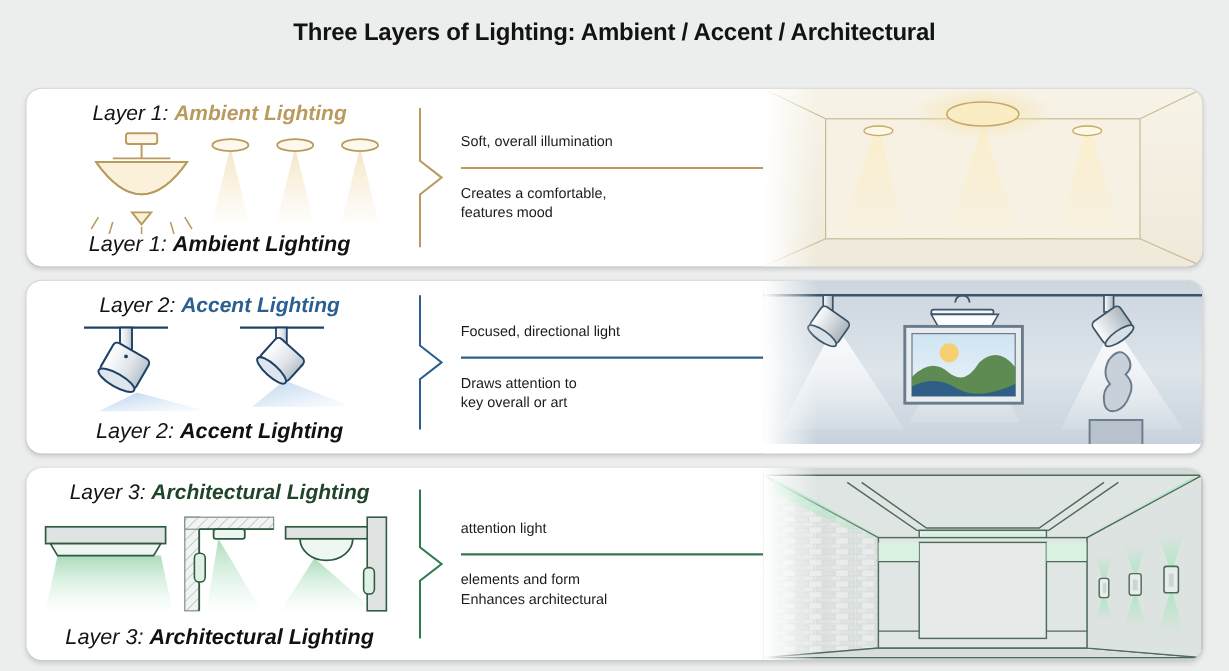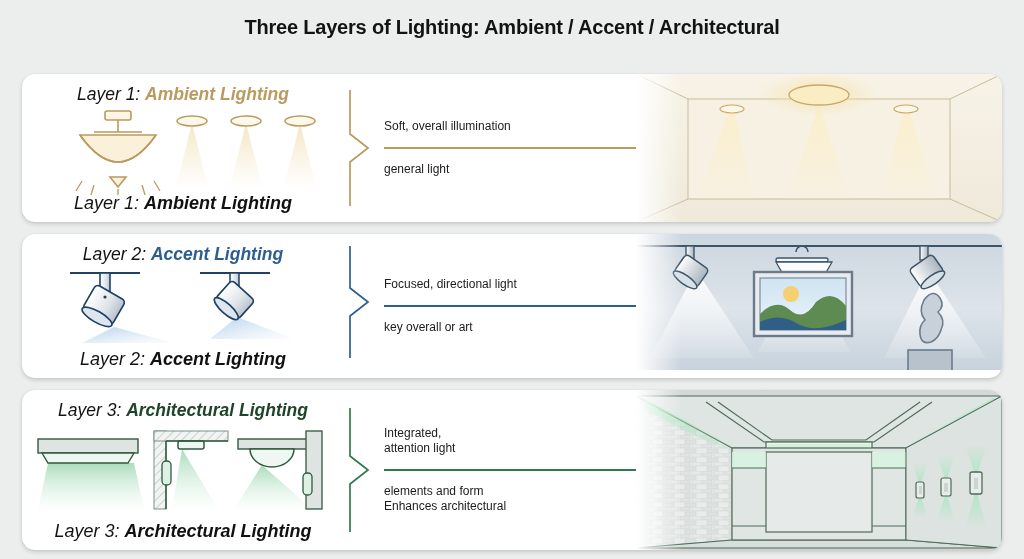--- a/index.html
+++ b/index.html
@@ -189,21 +189,22 @@
 
     <div class="col-text">
       <div class="txt txt-top">Soft, overall illumination</div>
       <div class="arrow-wrap">
         <svg width="290" height="14" viewBox="0 0 290 14">
           <line x1="0" y1="7" x2="277" y2="7" stroke="#b99a5f" stroke-width="1.8"></line>
           <polyline points="268,0 284,7 268,14" fill="none" stroke="#b99a5f" stroke-width="1.8"></polyline>
         </svg>
       </div>
       <div class="txt txt-bottom">
-        <div>general light</div>
+        <div>Creates a comfortable,</div>
+        <div>features mood</div>
       </div>
     </div>
 
     <div class="col-scene">
       <svg width="366" height="148" viewBox="0 0 366 148">
         <defs>
           <linearGradient id="wallG" x1="0" y1="0" x2="0" y2="1">
             <stop offset="0%" stop-color="#f7f3e7"></stop>
             <stop offset="100%" stop-color="#efe9da"></stop>
           </linearGradient>
@@ -296,20 +297,21 @@
 
     <div class="col-text">
       <div class="txt txt-top">Focused, directional light</div>
       <div class="arrow-wrap">
         <svg width="290" height="14" viewBox="0 0 290 14">
           <line x1="0" y1="7" x2="277" y2="7" stroke="#2c5f8f" stroke-width="1.8"></line>
           <polyline points="268,0 284,7 268,14" fill="none" stroke="#2c5f8f" stroke-width="1.8"></polyline>
         </svg>
       </div>
       <div class="txt txt-bottom">
+        <div>Draws attention to</div>
         <div>key overall or art</div>
       </div>
     </div>
 
     <div class="col-scene">
       <svg width="366" height="136" viewBox="0 0 366 136">
         <defs>
           <linearGradient id="galleryBg" x1="0" y1="0" x2="0" y2="1">
             <stop offset="0%" stop-color="#ccd6df"></stop>
             <stop offset="55%" stop-color="#dde4ea"></stop>
@@ -428,21 +430,20 @@
     </div>
 
     <div class="chevron">
       <svg width="34" height="160" viewBox="0 0 34 160">
         <polyline points="6,18 6,66 24,80 6,94 6,142" fill="none" stroke="#2f7a4d" stroke-width="1.7"></polyline>
       </svg>
     </div>
 
     <div class="col-text">
       <div class="txt txt-top">
-        <div>Integrated,</div>
         <div>attention light</div>
       </div>
       <div class="arrow-wrap">
         <svg width="290" height="14" viewBox="0 0 290 14">
           <line x1="0" y1="7" x2="277" y2="7" stroke="#2f7a4d" stroke-width="1.8"></line>
           <polyline points="268,0 284,7 268,14" fill="none" stroke="#2f7a4d" stroke-width="1.8"></polyline>
         </svg>
       </div>
       <div class="txt txt-bottom">
         <div>elements and form</div>

